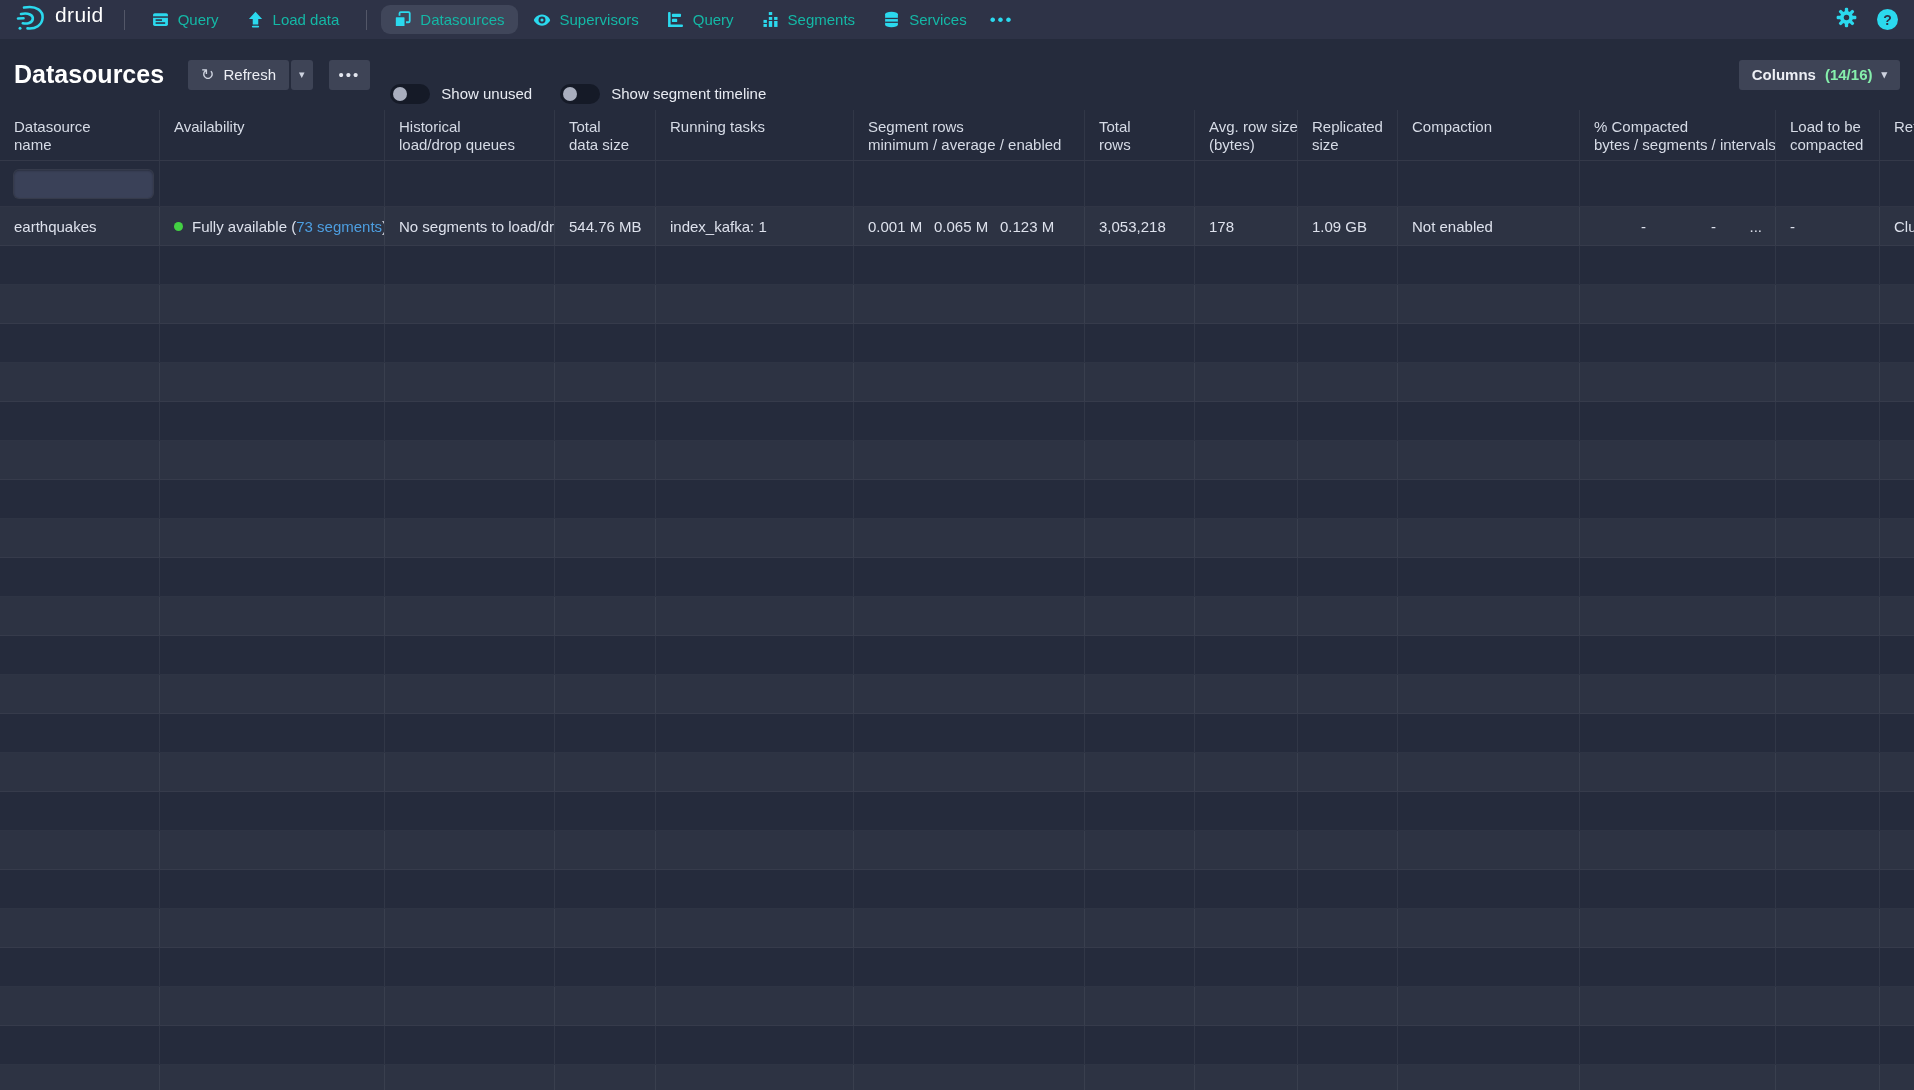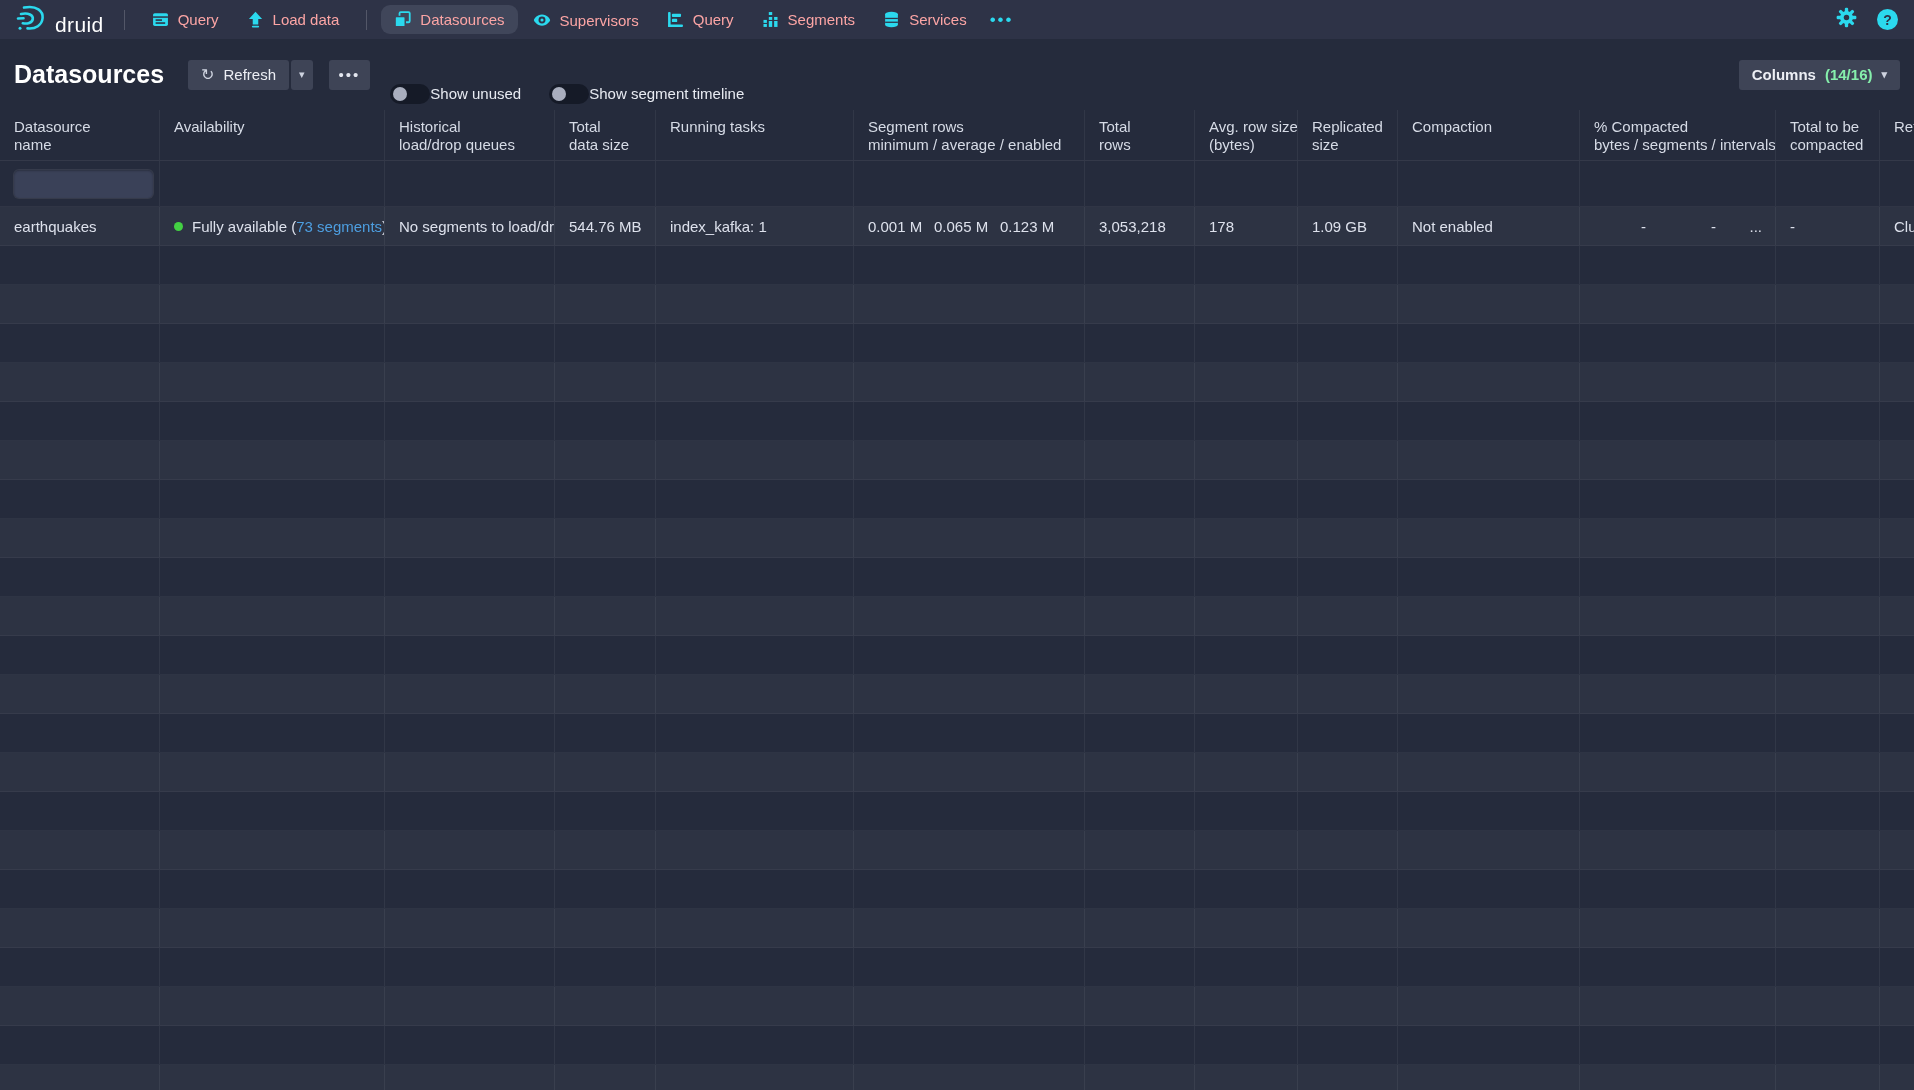--- a/index.html
+++ b/index.html
@@ -9,27 +9,27 @@
     font-family:"Liberation Sans", sans-serif;
     color:#dde1ec;
   }
 
   
   .navbar {
     height:39px; background:#2e3347;
     display:flex; align-items:center;
     padding:0 16px; gap:2px;
   }
-  .brand { display:flex; align-items:flex-end; gap:9px; margin-right:6px; }
+  .brand { display:flex; align-items:flex-start; gap:9px; margin-right:6px; }
   .brand-text { color:#ffffff; font-size:21px; letter-spacing:.4px; }
   .nav-divider { width:1px; height:20px; background:rgba(255,255,255,.18); margin:0 12px; }
   .nav-item {
-    display:flex; align-items:flex-end; gap:9px;
+    display:flex; align-items:flex-start; gap:9px;
     padding:6px 13px; border-radius:9px;
-    color:#fca5a5; font-size:15px; cursor:pointer; white-space:nowrap;
+    color:#14b8a6; font-size:15px; cursor:pointer; white-space:nowrap;
   }
   .nav-item.active { background:#40465a; }
   .nav-item svg { display:block; }
   .nav-more { color:#2bd9ee; font-size:17px; letter-spacing:2px; padding:6px 8px; cursor:pointer; }
   .nav-right { margin-left:auto; display:flex; align-items:center; gap:20px; }
   .help-circle {
     width:21px; height:21px; border-radius:50%;
     background:#2bd9ee; color:#2e3347;
     font-size:14px; font-weight:bold;
     display:flex; align-items:center; justify-content:center; cursor:pointer;
@@ -42,21 +42,21 @@
     background:#3e4456; color:#eceef4; font-size:15px;
     height:30px; display:inline-flex; align-items:center;
     gap:9px; padding:0 13px; border-radius:3px; border:none; cursor:pointer;
     white-space:nowrap;
   }
   .btn .glyph { font-size:16px; color:#cfd4e0; }
   .split { display:inline-flex; gap:2px; margin-right:16px; }
   .btn-caret { padding:0 8px; }
   .caret { font-size:11px; color:#ced3df; }
   .btn-more { letter-spacing:2px; padding:0 10px; margin-right:20px; color:#e4e7ef; }
-  .switch-group { display:flex; align-items:center; margin-right:28px; cursor:pointer;margin-top:38px; }
+  .switch-group { display:flex; align-items:center; gap:11px; margin-right:28px; cursor:pointer;margin-top:38px; }
   .switch { width:40px; height:20px; border-radius:10px; background:rgba(15,20,32,.72); position:relative; }
   .switch .knob { position:absolute; left:3px; top:3px; width:14px; height:14px; border-radius:50%; background:#a9aebe; }
   .switch-label { font-size:15px; color:#e8ebf2; }
   .columns-btn { margin-left:auto; margin-right:2px;font-weight:bold; }
   .dim { color:#86efac; }
 
   
   .table { width:2020px; --cols:160px 225px 170px 101px 198px 231px 110px 103px 100px 182px 196px 104px 140px; }
   .thead { display:grid; grid-template-columns:var(--cols); height:51px; border-bottom:1px solid rgba(255,255,255,.07); }
   .hcell {
@@ -287,21 +287,21 @@
       </div>
     <div class="hcell">
         <div>Compaction</div>
         <div></div>
       </div>
     <div class="hcell">
         <div>% Compacted</div>
         <div>bytes / segments / intervals</div>
       </div>
     <div class="hcell">
-        <div>Total to be</div>
+        <div>Load to be</div>
         <div>compacted</div>
       </div>
     <div class="hcell">
         <div>Retention</div>
         <div></div>
       </div>
   </div>
 
   <div class="tfilter">
     <div class="fcell">

